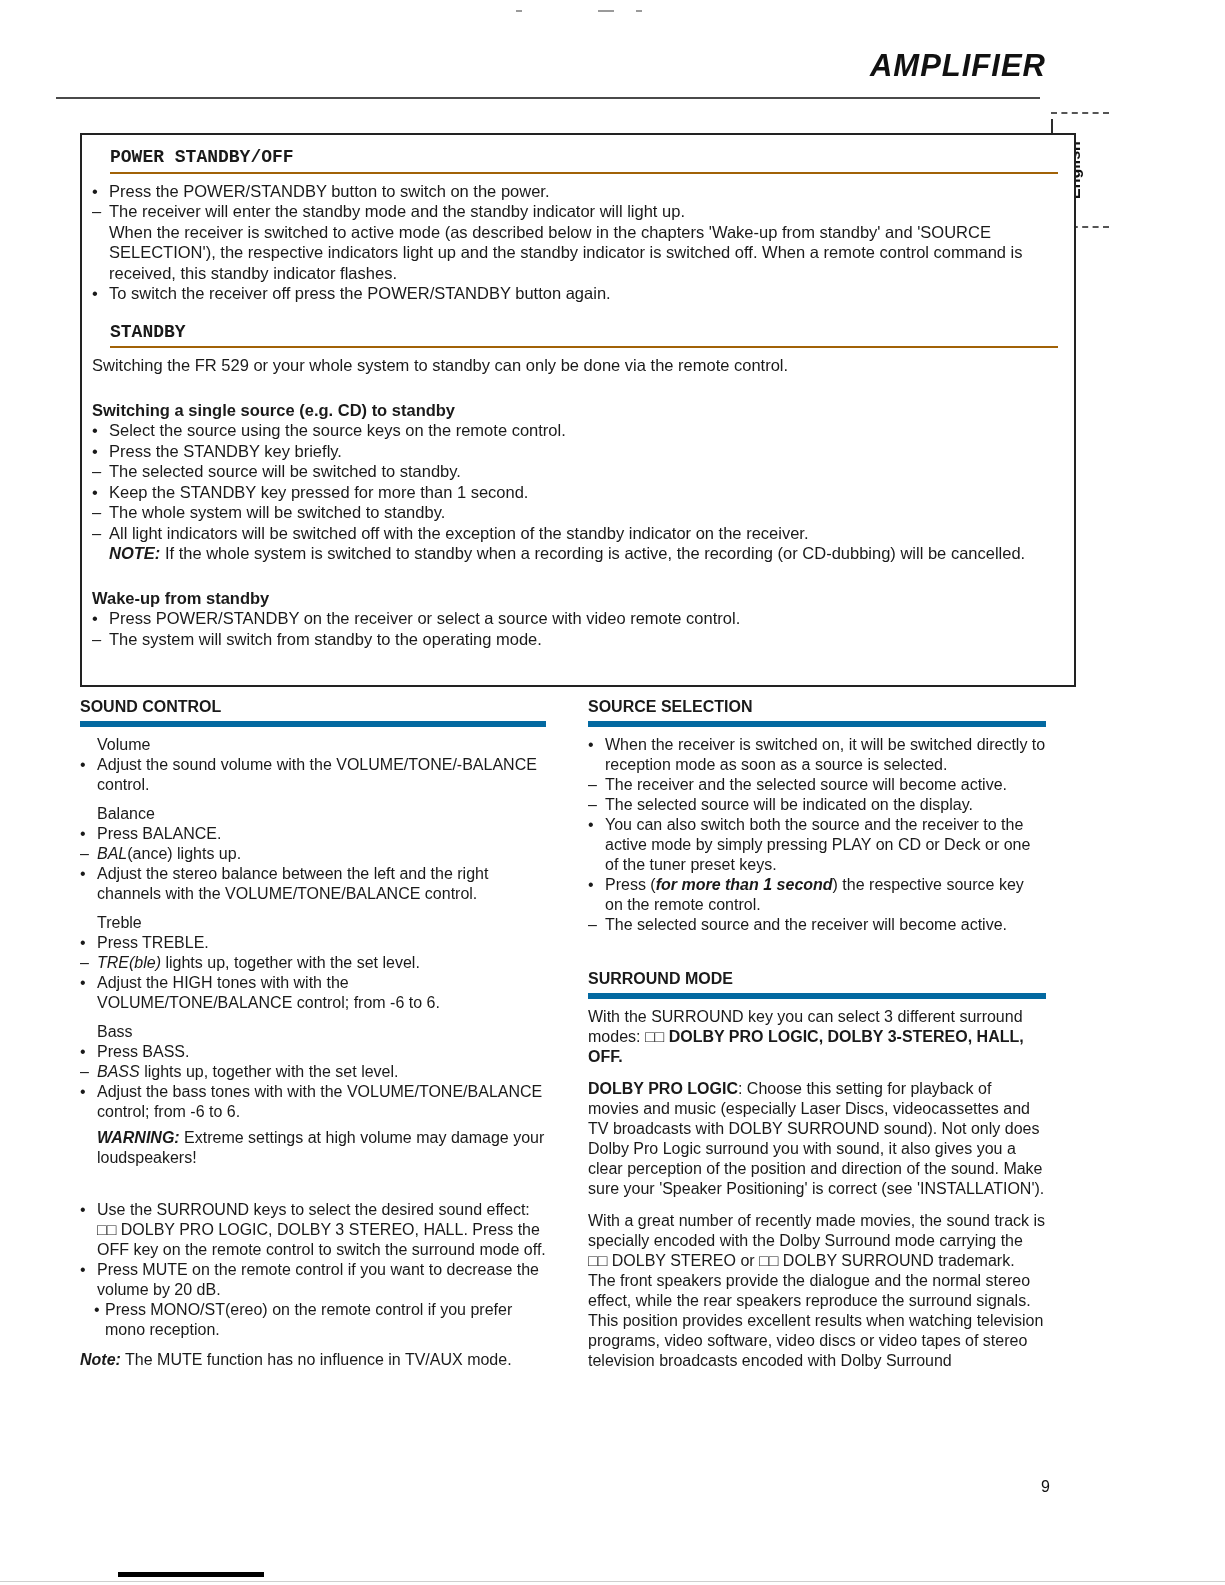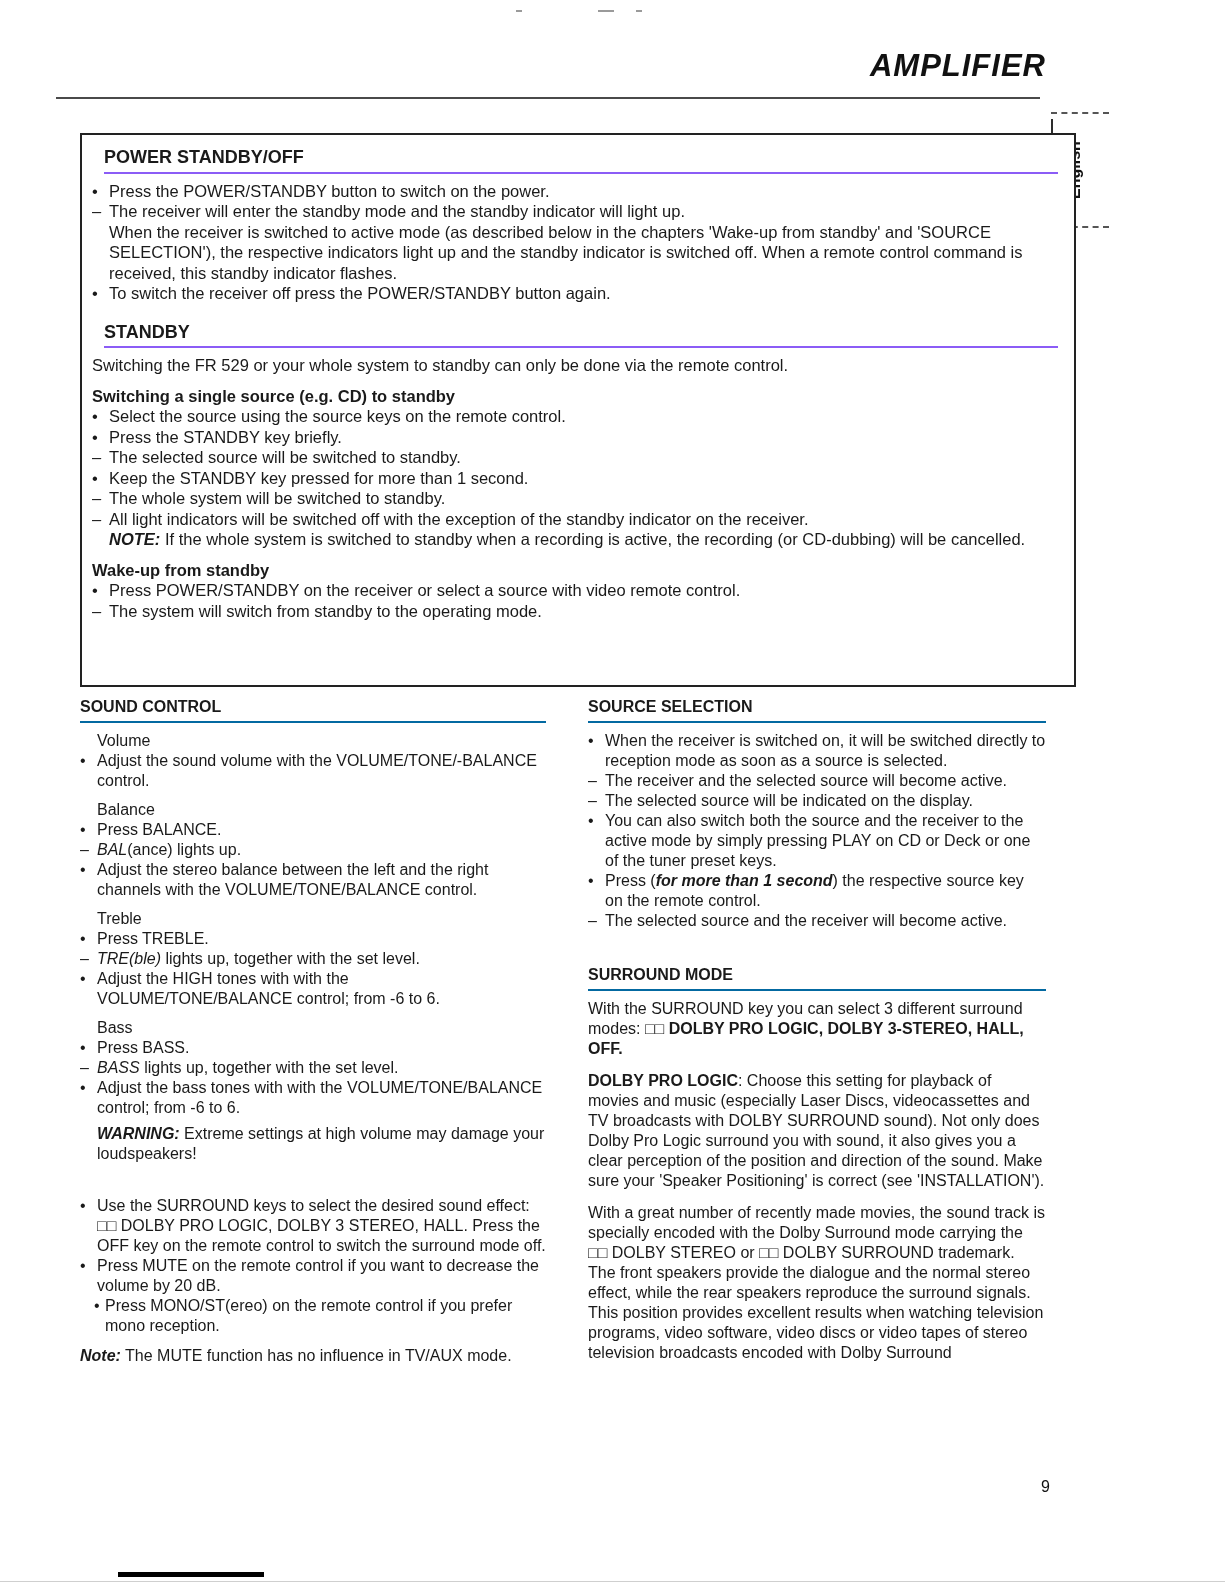--- a/index.html
+++ b/index.html
@@ -14,38 +14,38 @@
 
   .header-title{position:absolute;top:42px;left:0;width:1040px;text-align:right;font-size:31px;font-weight:700;letter-spacing:1px;margin:6px;color:#111;font-style:italic;}
   .top-rule{position:absolute;top:97px;left:56px;width:984px;height:0;border-top:2px solid #4a4a4a;}
 
   .lang-tab{position:absolute;left:1051px;top:112px;width:58px;}
   .lang-dash{height:0;border-top:2px dashed #555;width:58px;}
   .lang-body{margin:5px 0;height:102px;width:44px;border-left:2px solid #2d2d2d;display:flex;align-items:center;justify-content:center;}
   .lang-text{transform:rotate(-90deg);font-weight:700;font-size:16px;white-space:nowrap;color:#111;}
 
   .power-box{position:absolute;left:80px;top:133px;width:966px;min-height:526px;border:2px solid #222;padding:10px 16px 14px 10px;font-size:16.5px;line-height:20.5px;background:#fff;}
-  .box-h{font-size:18px;font-weight:700;margin:0 0 7px 12px;padding:2px 0 4px 0;border-bottom:2px solid #8b5cf6;}
+  .box-h{font-size:18px;font-weight:700;margin:0 0 7px 18px;padding:2px 0 4px 0;border-bottom:2px solid #a16207;font-family:Liberation Mono, monospace;}
   .box-h.second{margin-top:16px;}
   .box-intro{margin-top:2px;}
-  .sub-b{font-weight:700;margin-top:10px;}
+  .sub-b{font-weight:700;margin-top:24px;}
 
   .li{display:flex;margin:0;}
   .li > .m{flex:0 0 17px;}
   .li > .t{flex:1;}
   .li.extra{margin-left:14px;}
   .li.extra > .m{flex:0 0 11px;}
   .bi{font-weight:700;font-style:italic;}
   .em{font-style:italic;}
   .b{font-weight:700;}
 
   .col{position:absolute;top:697px;font-size:16px;line-height:20px;}
   .col-left{left:80px;width:466px;}
   .col-right{left:588px;width:458px;}
-  .col-h{font-size:16px;font-weight:700;margin:0 0 8px 0;padding-bottom:4px;border-bottom:2px solid #0369a1;}
+  .col-h{font-size:16px;font-weight:700;margin:0 0 8px 0;padding-bottom:4px;border-bottom:6px solid #0369a1;}
   .col-h.mt26{margin-top:34px;}
   .sub-h{font-weight:400;margin-left:17px;margin-top:9px;}
   .sub-h.first{margin-top:0;}
   .sub-left0{font-weight:700;margin-top:10px;}
   .indent-p{margin-left:17px;margin-top:6px;}
   .group-gap{margin-top:32px;}
   .mt10{margin-top:10px;}
   .mt12{margin-top:12px;}
 
   .page-number{position:absolute;left:1010px;top:1478px;width:40px;text-align:right;font-size:16px;color:#111;}

